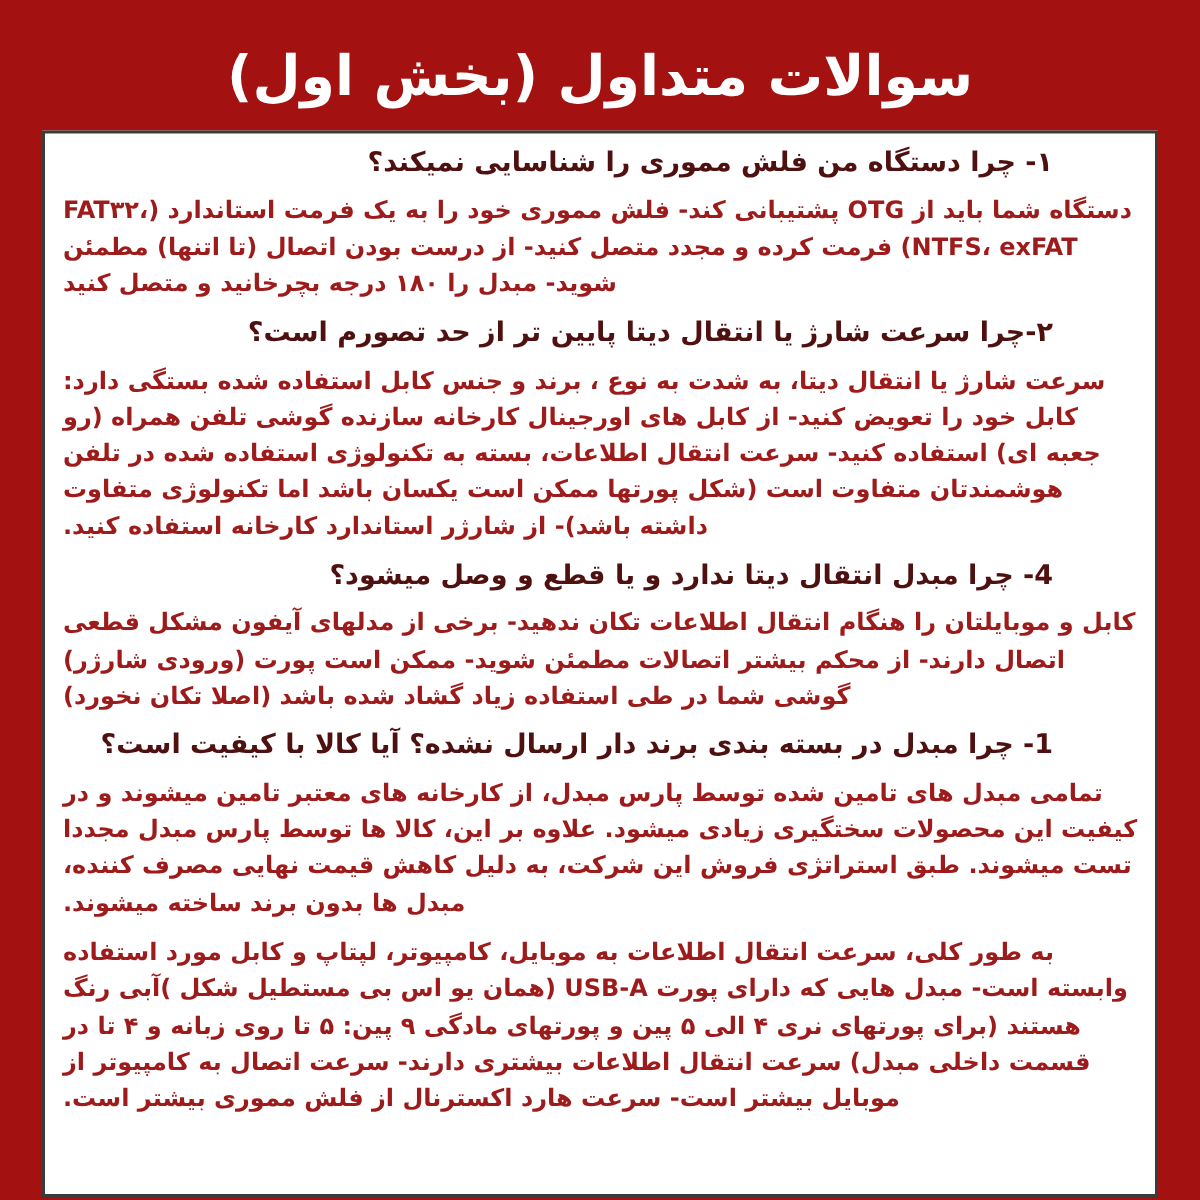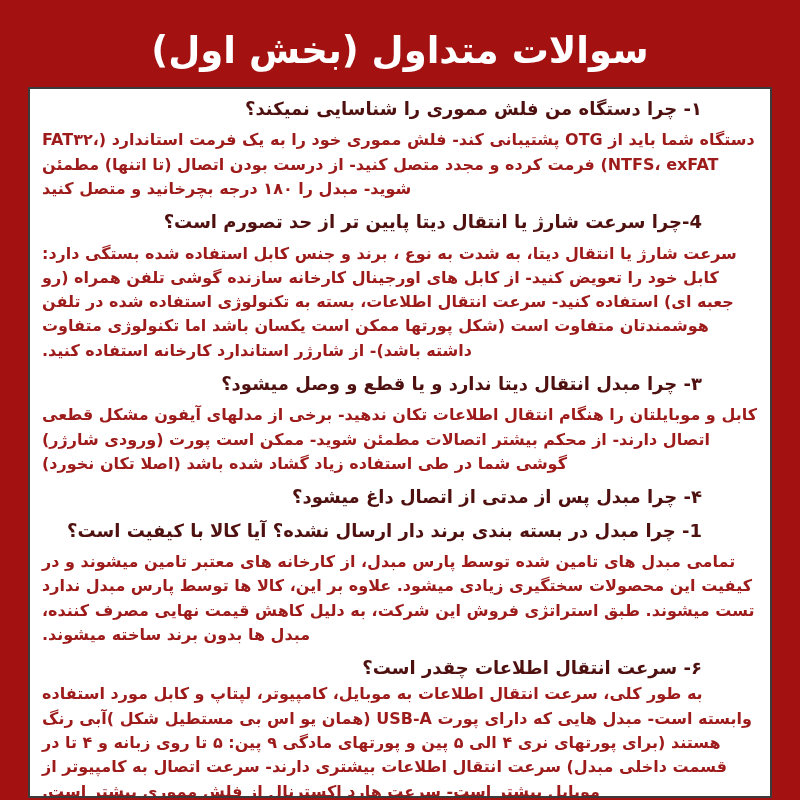--- a/index.html
+++ b/index.html
@@ -57,37 +57,35 @@
   <h1 class="page-title">سوالات متداول (بخش اول)</h1>
 
   <div class="faq-card">
 
     <div class="faq-section">
       <div class="faq-question">۱- چرا دستگاه من فلش مموری را شناسایی نمیکند؟</div>
       <p class="faq-answer">دستگاه شما باید از OTG پشتیبانی کند- فلش مموری خود را به یک فرمت استاندارد (FAT۳۲، NTFS، exFAT) فرمت کرده و مجدد متصل کنید- از درست بودن اتصال (تا اتنها) مطمئن شوید- مبدل را ۱۸۰ درجه بچرخانید و متصل کنید</p>
     </div>
 
     <div class="faq-section">
-      <div class="faq-question">4-چرا سرعت شارژ یا انتقال دیتا پایین تر از حد تصورم است؟</div>
+      <div class="faq-question">۲-چرا سرعت شارژ یا انتقال دیتا پایین تر از حد تصورم است؟</div>
       <p class="faq-answer">سرعت شارژ یا انتقال دیتا، به شدت به نوع ، برند و جنس کابل استفاده شده بستگی دارد: کابل خود را تعویض کنید- از کابل های اورجینال کارخانه سازنده گوشی تلفن همراه (رو جعبه ای) استفاده کنید- سرعت انتقال اطلاعات، بسته به تکنولوژی استفاده شده در تلفن هوشمندتان متفاوت است (شکل پورتها ممکن است یکسان باشد اما تکنولوژی متفاوت داشته باشد)- از شارژر استاندارد کارخانه استفاده کنید.</p>
     </div>
 
     <div class="faq-section">
-      <div class="faq-question">۳- چرا مبدل انتقال دیتا ندارد و یا قطع و وصل میشود؟</div>
+      <div class="faq-question">4- چرا مبدل انتقال دیتا ندارد و یا قطع و وصل میشود؟</div>
       <p class="faq-answer">کابل و موبایلتان را هنگام انتقال اطلاعات تکان ندهید- برخی از مدلهای آیفون مشکل قطعی اتصال دارند- از محکم بیشتر اتصالات مطمئن شوید- ممکن است پورت (ورودی شارژر) گوشی شما در طی استفاده زیاد گشاد شده باشد (اصلا تکان نخورد)</p>
     </div>
 
     <div class="faq-section tight">
-      <div class="faq-question">۴- چرا مبدل پس از مدتی از اتصال داغ میشود؟</div>
     </div>
 
     <div class="faq-section">
       <div class="faq-question">1- چرا مبدل در بسته بندی برند دار ارسال نشده؟ آیا کالا با کیفیت است؟</div>
-      <p class="faq-answer">تمامی مبدل های تامین شده توسط پارس مبدل، از کارخانه های معتبر تامین میشوند و در کیفیت این محصولات سختگیری زیادی میشود. علاوه بر این، کالا ها توسط پارس مبدل ندارد تست میشوند. طبق استراتژی فروش این شرکت، به دلیل کاهش قیمت نهایی مصرف کننده، مبدل ها بدون برند ساخته میشوند.</p>
+      <p class="faq-answer">تمامی مبدل های تامین شده توسط پارس مبدل، از کارخانه های معتبر تامین میشوند و در کیفیت این محصولات سختگیری زیادی میشود. علاوه بر این، کالا ها توسط پارس مبدل مجددا تست میشوند. طبق استراتژی فروش این شرکت، به دلیل کاهش قیمت نهایی مصرف کننده، مبدل ها بدون برند ساخته میشوند.</p>
     </div>
 
     <div class="faq-section tight">
-      <div class="faq-question">۶- سرعت انتقال اطلاعات چقدر است؟</div>
       <p class="faq-answer">به طور کلی، سرعت انتقال اطلاعات به موبایل، کامپیوتر، لپتاپ و کابل مورد استفاده وابسته است- مبدل هایی که دارای پورت USB-A (همان یو اس بی مستطیل شکل )آبی رنگ هستند (برای پورتهای نری ۴ الی ۵ پین و پورتهای مادگی ۹ پین: ۵ تا روی زبانه و ۴ تا در قسمت داخلی مبدل) سرعت انتقال اطلاعات بیشتری دارند- سرعت اتصال به کامپیوتر از موبایل بیشتر است- سرعت هارد اکسترنال از فلش مموری بیشتر است.</p>
     </div>
 
   </div>
 </div>
 
 </body></html>

